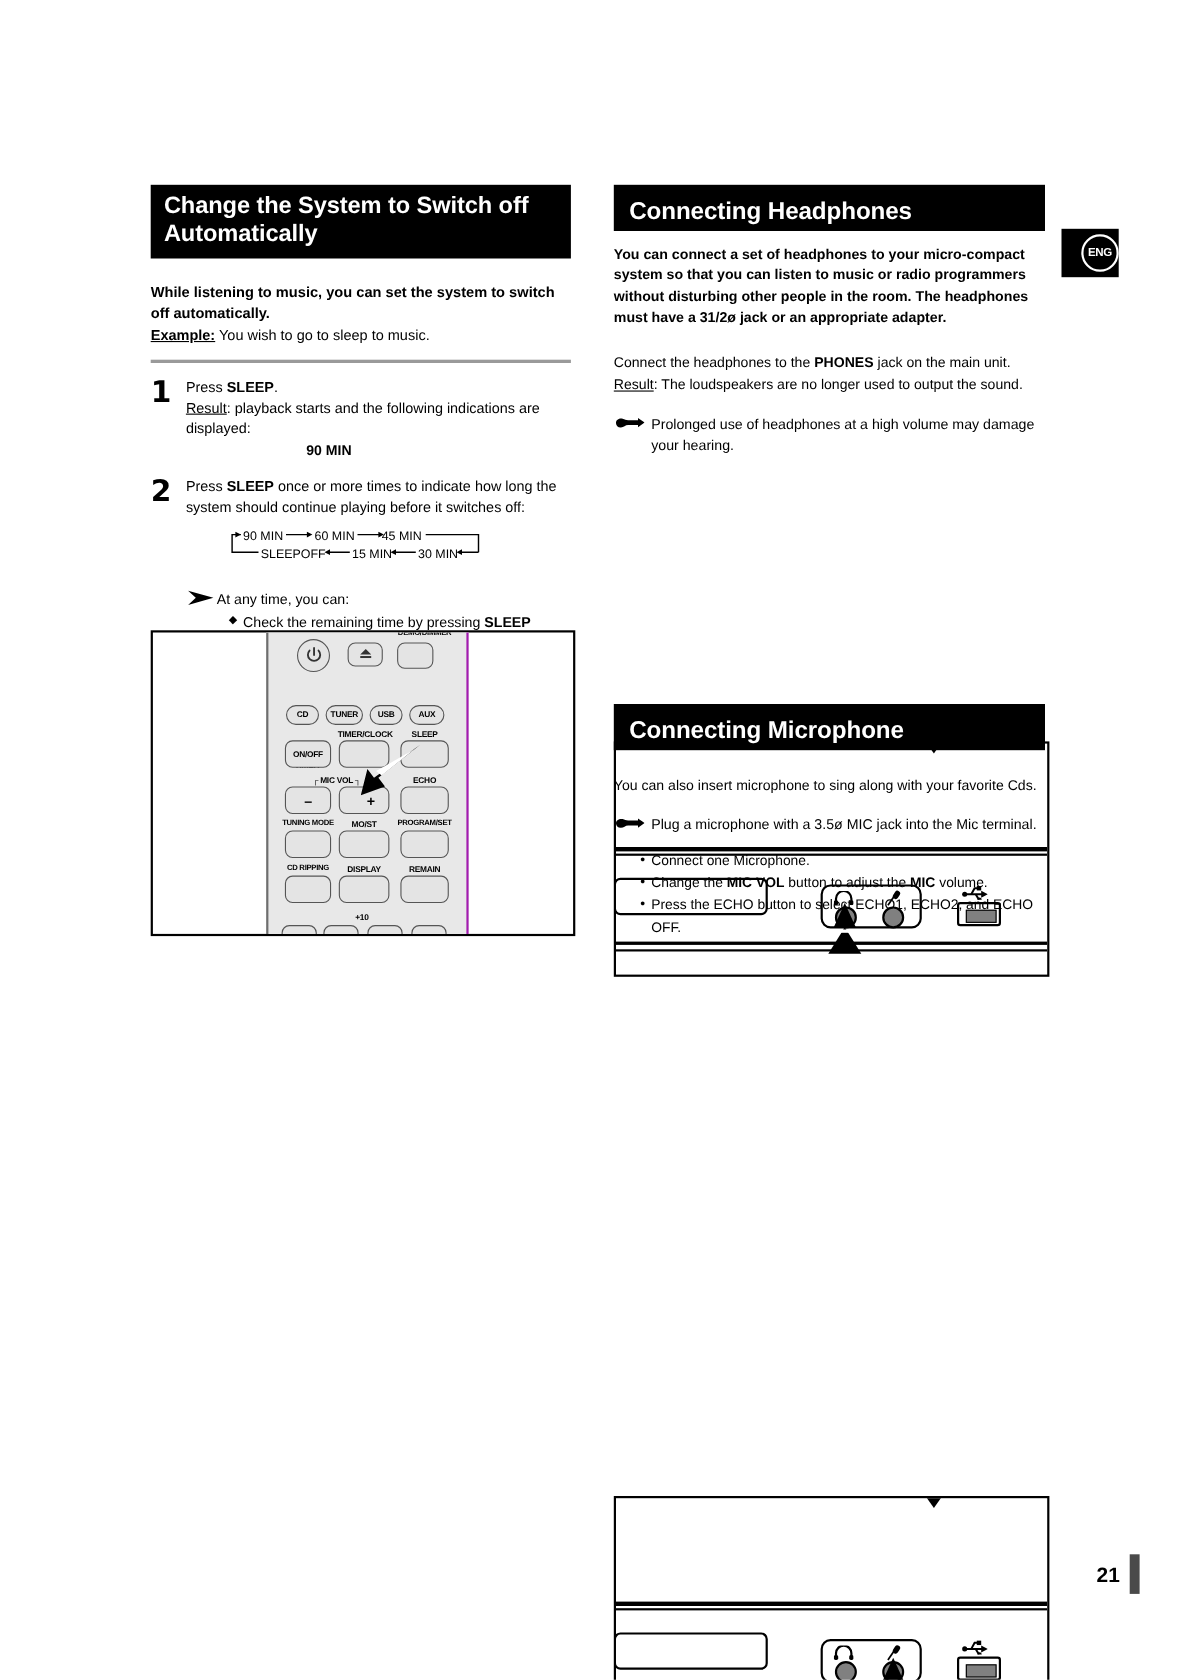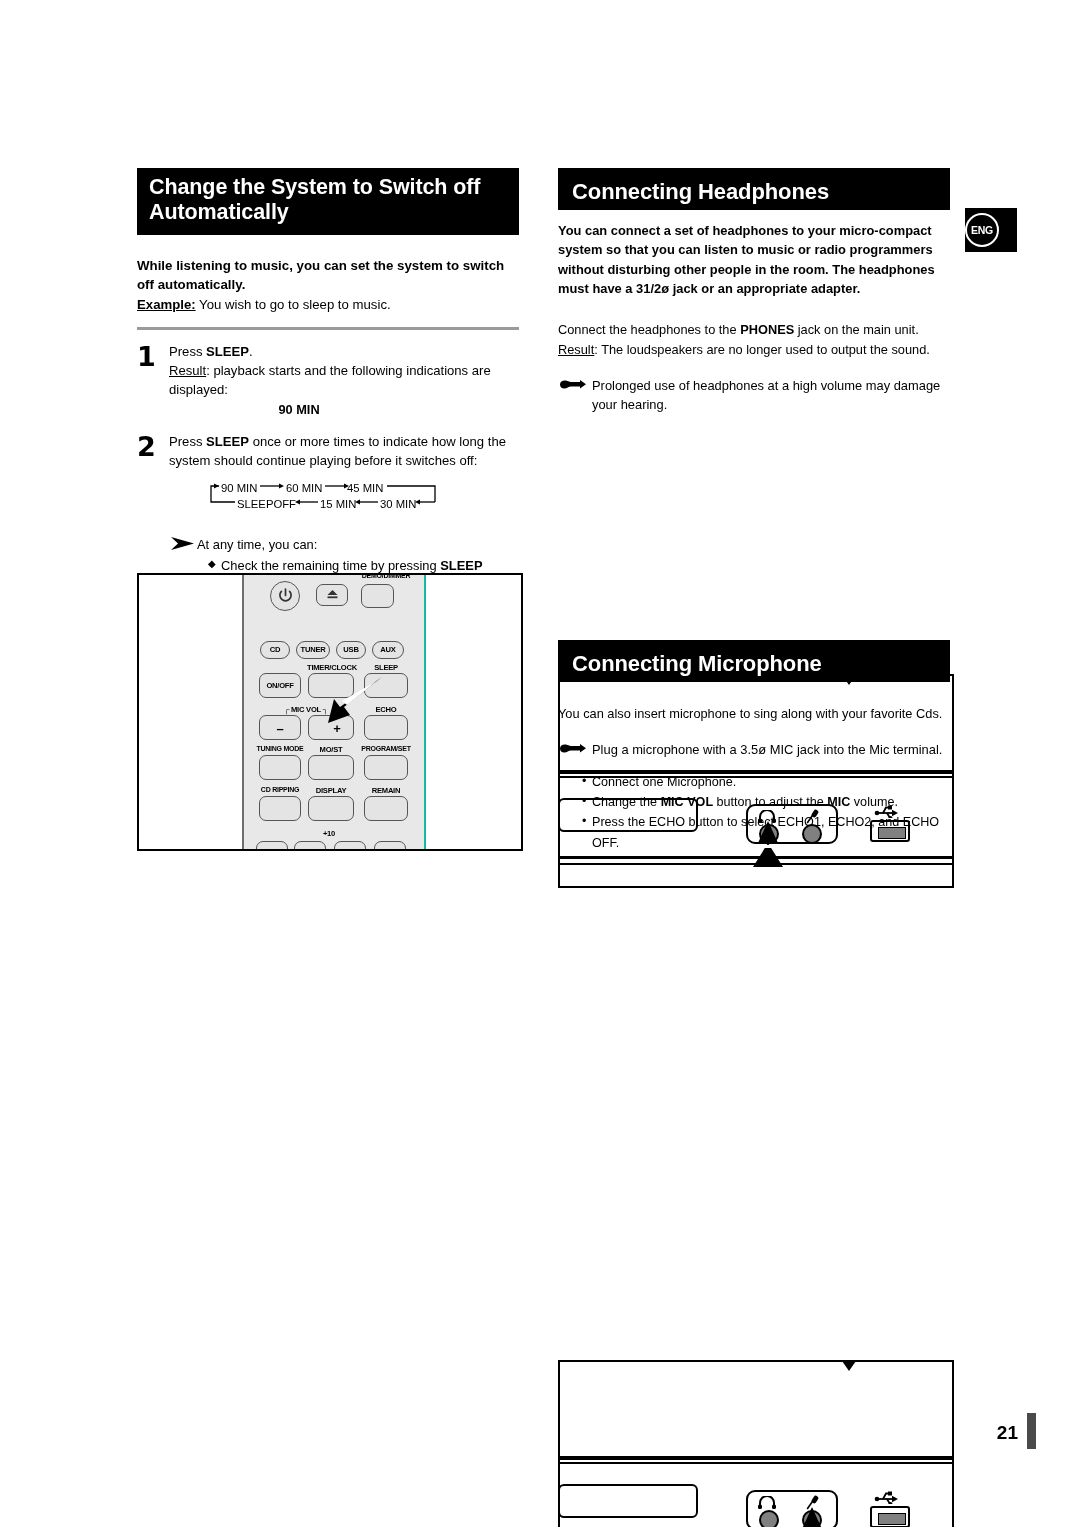--- a/index.html
+++ b/index.html
@@ -13,21 +13,21 @@
   .col-right{position:absolute;left:558px;top:168px;width:392px;}
 
   
   .hdr{background:#000;color:#fff;font-weight:bold;padding:7px 12px 9px 12px;
        line-height:1.18;letter-spacing:-.1px;}
   .hdr.h1{font-size:21.5px;}
   .hdr.h2{font-size:22px;padding:11px 12px 5px 14px;}
 
   
   .eng-badge{position:absolute;left:965px;top:208px;width:52px;height:44px;
-             background:#000;display:flex;align-items:center;justify-content:flex-start;}
+             background:#000;display:flex;align-items:center;justify-content:flex-end;}
   .eng-circle{width:30px;height:30px;border:2px solid #fff;border-radius:50%;
               color:#fff;font-size:10.5px;font-weight:bold;display:flex;
               align-items:center;justify-content:center;letter-spacing:-.3px;}
 
   
   .bold-intro{font-weight:bold;font-size:13.3px;line-height:1.42;margin-top:22px;}
   .example-line{font-size:13.2px;margin-top:2px;line-height:1.4;}
   .u{text-decoration:underline;}
   .b{font-weight:bold;}
   .rule{height:3px;background:#9a9a9a;margin:12px 0 0 0;}
@@ -56,21 +56,21 @@
   
   .hand-row{position:relative;padding-left:34px;font-size:12.9px;line-height:1.5;
             margin-top:17px;}
   .hand-row .hand{position:absolute;left:0;top:2px;width:28px;height:14px;}
 
   
   .figbox{border:2px solid #000;background:#fff;position:relative;overflow:hidden;}
 
   
   .remote{position:absolute;background:#e8e8e8;border-left:2px solid #6e6e6e;
-          border-right:2px solid #14b8a6;}
+          border-right:2px solid #a21caf;}
   .rm-inner{position:absolute;inset:0;}
   .btn{position:absolute;background:#e4e4e4;border:1.5px solid #555;
        border-radius:7px;box-sizing:border-box;}
   .btn.oval{border-radius:11px;}
   .btn.round{border-radius:50%;}
   .lab{position:absolute;font-size:7.6px;font-weight:bold;white-space:nowrap;
        letter-spacing:-.25px;text-align:center;}
   .lab.sm{font-size:7px;}
   .blkarrow{position:absolute;}
 

